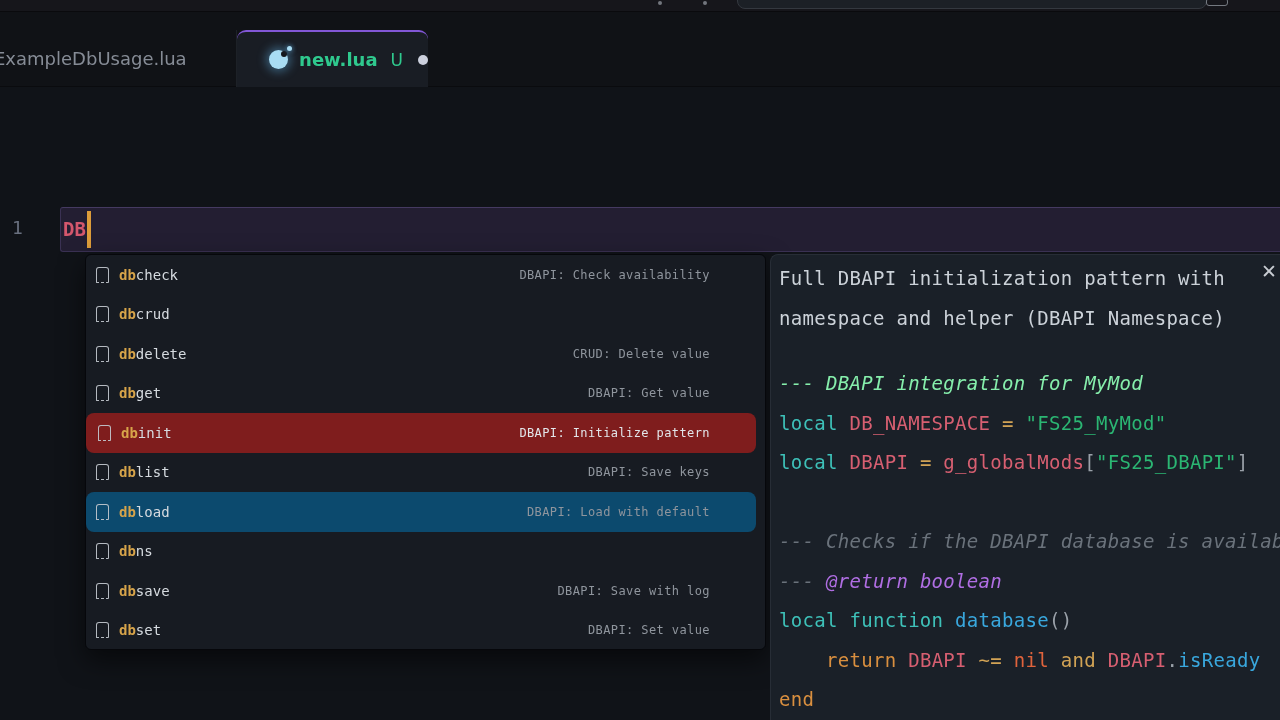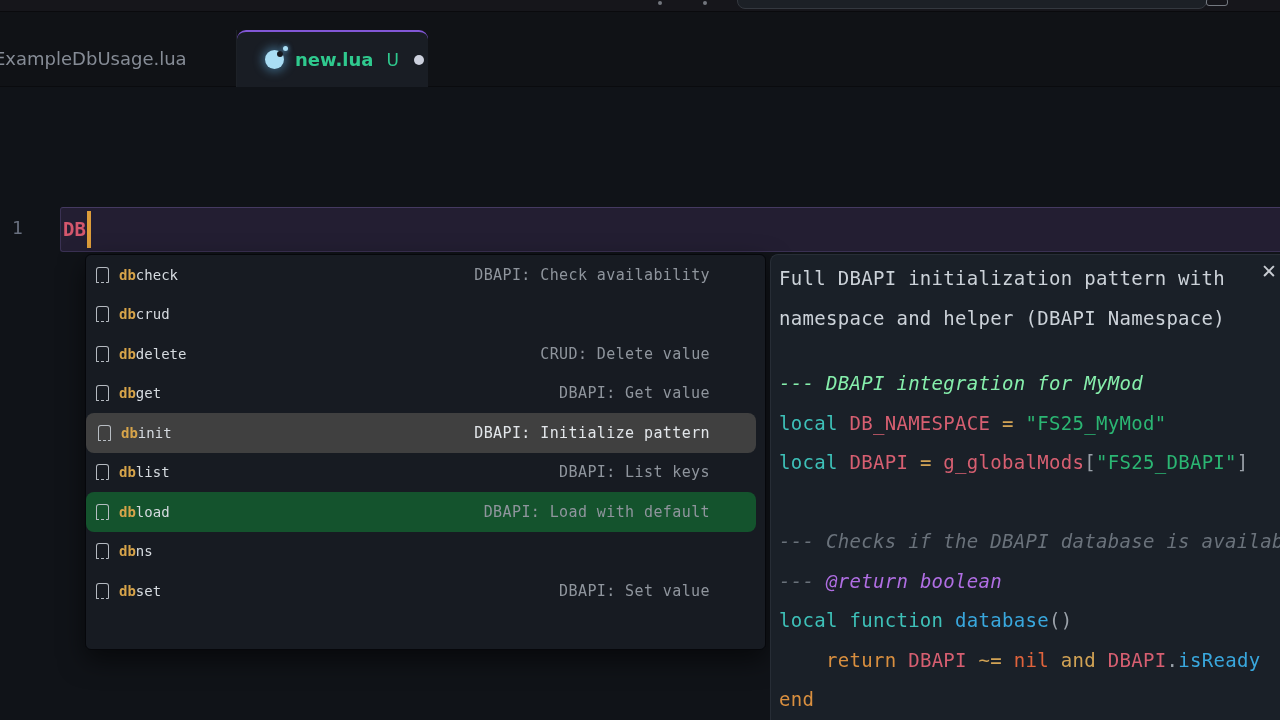--- a/index.html
+++ b/index.html
@@ -20,21 +20,21 @@
   #tabbar { position:absolute; left:0; top:12px; width:1280px; height:75px;
             background:#101216; border-bottom:1px solid #0a0b0e;
             font-family:"DejaVu Sans", sans-serif; }
   #tab-inactive { position:absolute; left:0; top:18px; width:237px; height:57px;
                   border-right:1px solid #1d2127; overflow:hidden; cursor:pointer; }
   #tab-inactive span { position:absolute; left:-6px; top:18px; font-size:18px; color:#868c96;
                        white-space:nowrap; }
   #tab-active { position:absolute; left:237px; top:18px; width:191px; height:57px;
                 background:#191d24; border-top:2.5px solid #8257d6;
                 border-radius:9px 9px 0 0; display:flex; align-items:center;
-                padding-left:28px; cursor:pointer; }
+                padding-left:28px; cursor:pointer;justify-content:flex-end; }
   .lua-icon { width:19px; height:19px; border-radius:50%; background:#a9ddf4;
               box-shadow:0 0 10px 3px rgba(96,170,220,.45); position:relative; }
   .lua-icon::before { content:""; position:absolute; width:6px; height:6px; border-radius:50%;
                       background:#15181d; top:1px; right:1px; }
   .lua-icon::after  { content:""; position:absolute; width:5px; height:5px; border-radius:50%;
                       background:#a9ddf4; top:-4px; right:-4px;
                       box-shadow:0 0 4px 1px rgba(96,170,220,.5); }
   #tab-label { font-size:18px; font-weight:bold; margin-left:11px; }
   #tab-git   { font-size:17px; margin-left:13px; }
   #tab-dot   { width:10px; height:10px; border-radius:50%; background:#ccd0dd; margin-left:15px; }
@@ -47,28 +47,28 @@
              border-left:1px solid #3a3153; border-radius:3px 0 0 3px; }
   #edit-text { position:absolute; left:63px; top:130px; font-size:19px; font-weight:bold; }
   #cursor { position:absolute; left:87px; top:123px; width:3.5px; height:37px; }
 
   
   #suggest { position:absolute; left:85px; top:166px; width:681px; height:396px;
              background:#171b22; border:1px solid #06070b; border-radius:6px;
              box-shadow:0 10px 26px rgba(0,0,0,.55); overflow:hidden; }
   .srow { height:39.5px; display:flex; align-items:center; padding-left:10px;
           padding-right:46px; margin-right:9px; border-radius:8px; cursor:pointer; }
-  .srow.selected { background:#404040;padding-left:12px; }
-  .srow.hover    { background:#14532d;justify-content:flex-end; }
+  .srow.selected { background:#7f1d1d;padding-left:12px; }
+  .srow.hover    { background:#0c4a6e;justify-content:flex-end; }
   .snip-icon { width:13px; height:16px; border:1.7px solid #c3c8cf;
                border-bottom-style:dashed; border-radius:3px 3px 1px 1px;
                margin-right:10px; flex:none; opacity:.92; }
   .slabel { font-size:14px; color:#d6dbe0; white-space:pre; }
   .slabel b { font-weight:bold; }
-  .sdesc { margin-left:auto; font-size:15px; letter-spacing:.4px; color:#8f959d;
+  .sdesc { margin-left:auto; font-size:12px; letter-spacing:.4px; color:#8f959d;
            white-space:pre; }
   .srow.selected .sdesc { color:#e2e6ea; }
 
   
   #docpanel { position:absolute; left:770px; top:166px; width:510px; height:512px;
               background:#1a2028; border:1px solid #272d36; border-right:none;
               border-radius:8px 0 0 8px; overflow:hidden; }
   #doc-close { position:absolute; top:7px; right:3px; font-size:19px; color:#c8ccd2;
                cursor:pointer; font-family:"DejaVu Sans", sans-serif; line-height:1; }
   #doc-content { position:absolute; left:8px; top:4px; width:1000px; }
@@ -124,30 +124,35 @@
         <span class="sdesc">DBAPI: Get value</span>
       </div>
       <div class="srow selected">
         <div class="snip-icon"></div>
         <span class="slabel"><b style="color: rgb(215, 164, 74);">db</b>init</span>
         <span class="sdesc">DBAPI: Initialize pattern</span>
       </div>
       <div class="srow ">
         <div class="snip-icon"></div>
         <span class="slabel"><b style="color: rgb(215, 164, 74);">db</b>list</span>
-        <span class="sdesc">DBAPI: List keys</span>
+        <span class="sdesc">DBAPI: Save keys</span>
       </div>
       <div class="srow hover">
         <div class="snip-icon"></div>
         <span class="slabel"><b style="color: rgb(215, 164, 74);">db</b>load</span>
         <span class="sdesc">DBAPI: Load with default</span>
       </div>
       <div class="srow ">
         <div class="snip-icon"></div>
         <span class="slabel"><b style="color: rgb(215, 164, 74);">db</b>ns</span>
+      </div>
+      <div class="srow ">
+        <div class="snip-icon"></div>
+        <span class="slabel"><b style="color: rgb(215, 164, 74);">db</b>save</span>
+        <span class="sdesc">DBAPI: Save with log</span>
       </div>
       <div class="srow ">
         <div class="snip-icon"></div>
         <span class="slabel"><b style="color: rgb(215, 164, 74);">db</b>set</span>
         <span class="sdesc">DBAPI: Set value</span>
       </div>
     </div>
 
   <div id="docpanel">
     <div id="doc-close">✕</div>

